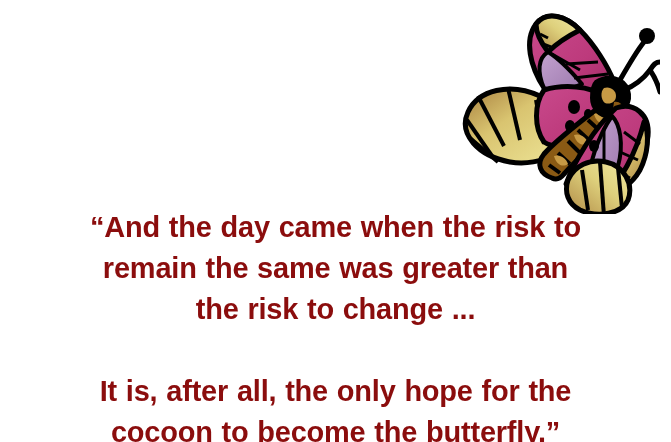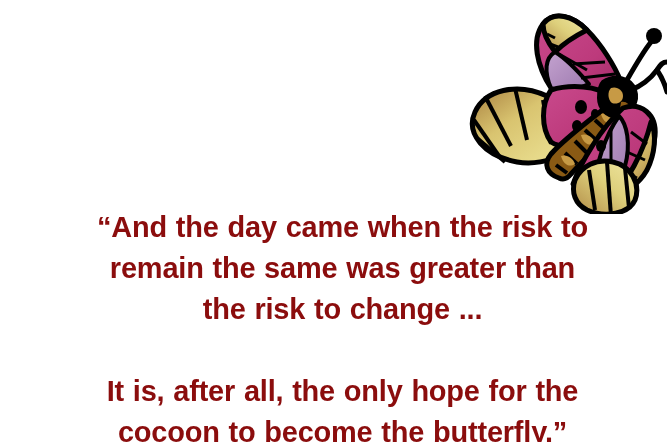--- a/index.html
+++ b/index.html
@@ -13,21 +13,20 @@
     position: relative;
     overflow: hidden;
     font-family: "Liberation Sans", "DejaVu Sans", sans-serif;
   }
   #canvas {
     position: absolute;
     left: 0; top: 0;
     width: 538px;
     height: 442px;
     background: #ffffff;
-    margin-left: 7px;
   }
   
   #butterfly-illustration {
     position: absolute;
     left: 448px;
     top: 4px;
     width: 212px;
     height: 210px;
   }
   #butterfly-illustration svg {

